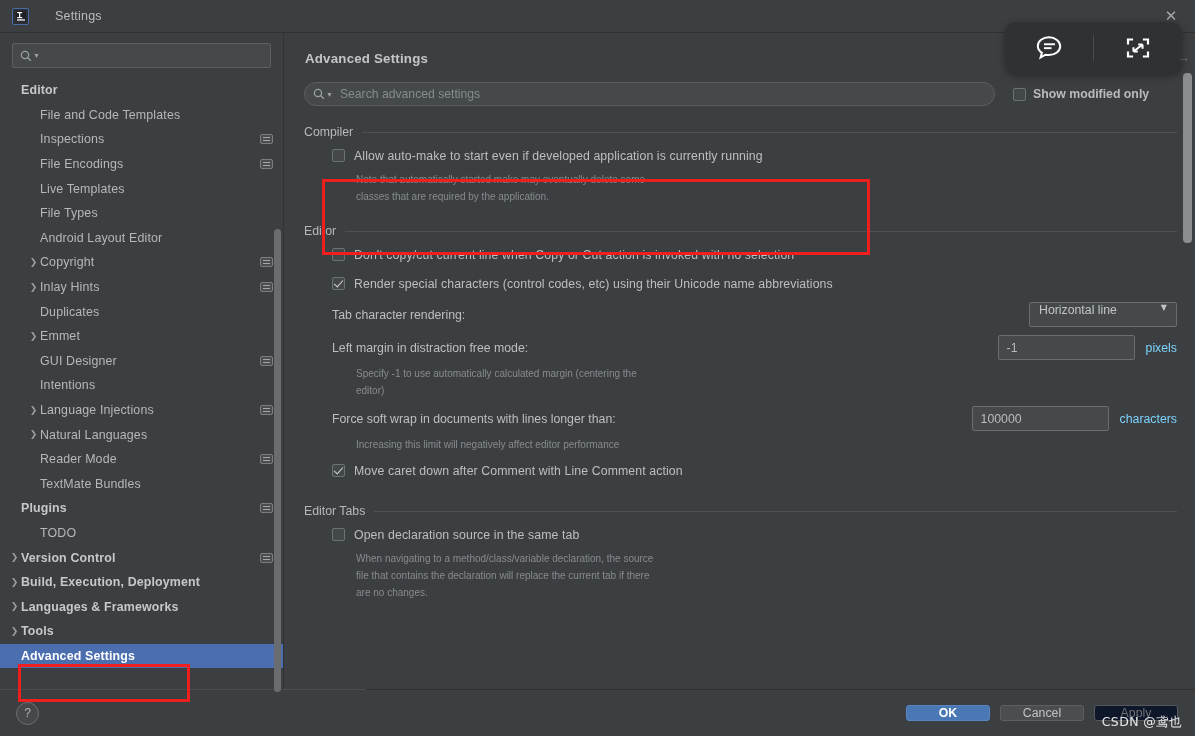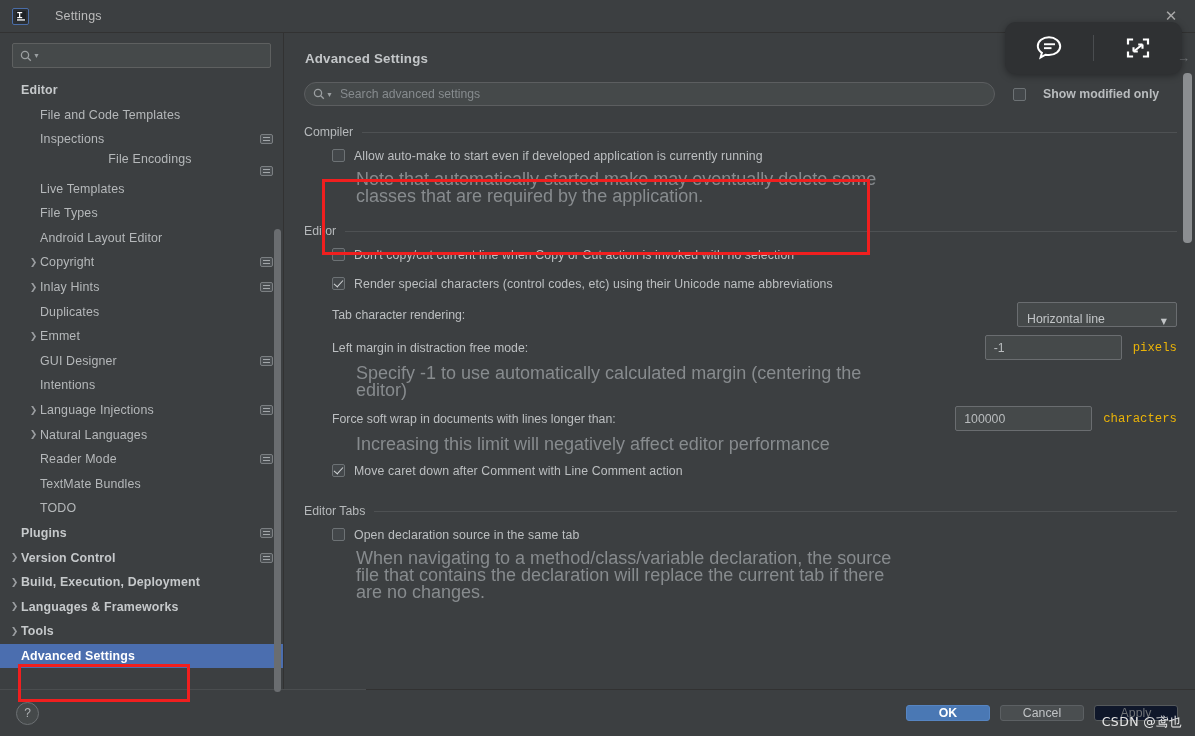--- a/index.html
+++ b/index.html
@@ -206,21 +206,20 @@
   }
   #adv-search-ph {
     margin-left: 7px;
     font-size: 12.2px;
     color: #868b8e;
   }
   #show-modified {
     display: flex; align-items: center;
     margin-left: 18px; cursor: pointer;
     white-space: nowrap;
-    gap: 10px;
   }
   #show-modified .lbl {
     margin-left: 7px; font-size: 12.3px; color: #b9bcbe; font-weight: bold;
   }
 
   
   .section {
     display: flex; align-items: center;
     margin-top: 19px; margin-bottom: 2px; text-align: center;
   }
@@ -238,21 +237,21 @@
     padding-left: 28px;
     position: relative;
   }
   .row .rlabel {
     font-size: 12.3px; color: #bcbfc1; letter-spacing: .1px;
   }
   .row .cb { margin-right: 9px; flex: none; }
 
   .note {
     padding-left: 52px;
-    font-size: 18px; color: #878b8e;
+    font-size: 10px; color: #878b8e;
     line-height: 17px;
     margin-top: 1px; margin-bottom: 3px;
   }
 
   
   .cbox {
     width: 13px; height: 13px;
     border: 1px solid #6d7275;
     background: #43474a;
     border-radius: 2px;
@@ -272,46 +271,46 @@
   .frow {
     display: flex; align-items: center;
     min-height: 33px;
     padding-left: 28px;
   }
   .frow .flabel { font-size: 12.3px; color: #bcbfc1; }
   .frow .fspacer { flex: 1; }
   .frow .fctrl { flex: none; display: flex; align-items: center; }
 
   .combo {
-    width: 160px; height: 25px;
+    width: 148px; height: 25px;
     background: #45494a;
     border: 1px solid #6a6d70;
     border-radius: 2px;
-    display: flex; align-items: flex-end;
+    display: flex; align-items: flex-start;
     padding: 0 9px 0 9px;
     cursor: pointer;
   }
   .combo .cval { font-size: 12.3px; color: #c2c5c7; }
   .combo .carrow {
     margin-left: auto; color: #c1c4c6; font-size: 8px;
     font-family: "DejaVu Sans", sans-serif;
   }
 
   .tfield {
     width: 137px; height: 25px;
     background: #45494a;
     border: 1px solid #6a6d70;
     border-radius: 2px;
     display: flex; align-items: center;
     padding: 0 8px;
     cursor: text;
   }
   .tfield .tval { font-size: 12.3px; color: #b9bcbe; }
   .funit {
-    margin-left: 11px; font-size: 12.3px; color: #eab308; font-family: Liberation Mono, monospace;
+    margin-left: 11px; font-size: 12.3px; color: #7dd3fc;
   }
 
   
   #compiler-highlight {
     position: absolute;
     left: 322px; top: 146px;
     width: 548px; height: 76px;
     border: 3px solid #f01f1f;
     pointer-events: none;
     z-index: 22;
@@ -423,21 +422,21 @@
           </div>
           <div class="tnode" style="padding-left: 27px;">
             <span class="arrow"></span>
             <span class="tlabel">File and Code Templates</span>
           </div>
           <div class="tnode" style="padding-left: 27px;">
             <span class="arrow"></span>
             <span class="tlabel">Inspections</span>
             <span class="badge"></span>
           </div>
-          <div class="tnode" style="padding-left: 27px; flex-direction: column;">
+          <div class="tnode" style="padding-left: 27px;">
             <span class="arrow"></span>
             <span class="tlabel">File Encodings</span>
             <span class="badge"></span>
           </div>
           <div class="tnode" style="padding-left: 27px;">
             <span class="arrow"></span>
             <span class="tlabel">Live Templates</span>
           </div>
           <div class="tnode" style="padding-left: 27px;">
             <span class="arrow"></span>
@@ -485,28 +484,28 @@
           </div>
           <div class="tnode" style="padding-left: 27px;">
             <span class="arrow"></span>
             <span class="tlabel">Reader Mode</span>
             <span class="badge"></span>
           </div>
           <div class="tnode" style="padding-left: 27px;">
             <span class="arrow"></span>
             <span class="tlabel">TextMate Bundles</span>
           </div>
+          <div class="tnode bold" style="padding-left: 8px;">
+            <span class="arrow"></span>
+            <span class="tlabel">Plugins</span>
+            <span class="badge"></span>
+          </div>
           <div class="tnode" style="padding-left: 27px;">
             <span class="arrow"></span>
             <span class="tlabel">TODO</span>
-          </div>
-          <div class="tnode bold" style="padding-left: 8px;">
-            <span class="arrow"></span>
-            <span class="tlabel">Plugins</span>
-            <span class="badge"></span>
           </div>
           <div class="tnode bold" style="padding-left: 8px;">
             <span class="arrow">❯</span>
             <span class="tlabel">Version Control</span>
             <span class="badge"></span>
           </div>
           <div class="tnode bold" style="padding-left: 8px;">
             <span class="arrow">❯</span>
             <span class="tlabel">Build, Execution, Deployment</span>
           </div>

